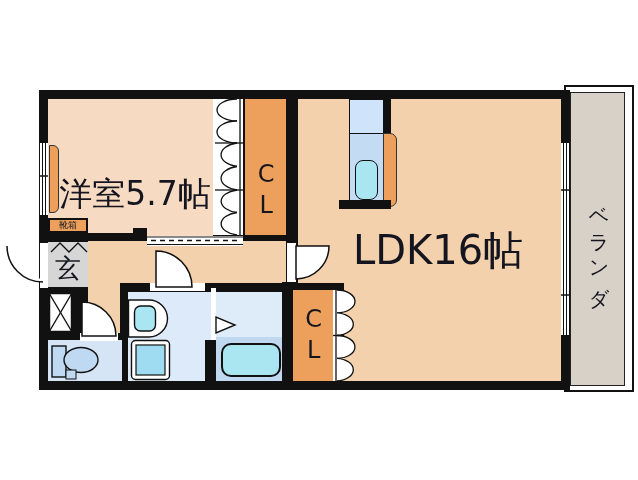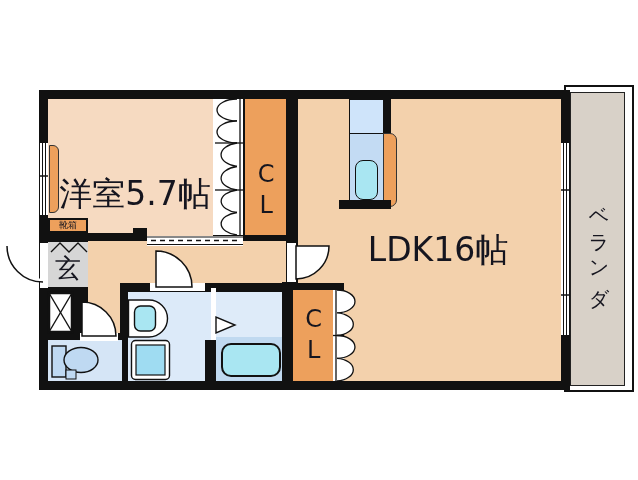--- a/index.html
+++ b/index.html
@@ -82,21 +82,21 @@
   <div class="abs" style="left:383px;top:133px;width:14px;height:74px;background:var(--closet,#EDA05C);
               border:1px solid #333;border-radius:0 7px 7px 0;box-sizing:border-box;"></div>
   <div class="abs wall" style="left:339px;top:200px;width:52px;height:9px;"></div>
 
   <div class="abs white" style="left:40px;top:143px;width:8px;height:72px;"></div>
   <div class="abs" style="left:49px;top:145px;width:10px;height:68px;background:var(--closet,#EDA05C);
               border:1px solid #333;border-radius:0 6px 6px 0;box-sizing:border-box;"></div>
   <div class="abs white" style="left:561px;top:143px;width:8px;height:192px;"></div>
 
   <div class="abs lbl" style="left:60px;top:142px;width:150px;height:32px;font-size:33px;margin-top:36px;">洋室5.7帖</div>
-  <div class="abs lbl" style="left:348px;top:231px;width:180px;height:38px;font-size:33px;">LDK16帖</div>
+  <div class="abs lbl" style="left:348px;top:231px;width:180px;height:38px;font-size:40px;">LDK16帖</div>
   <div class="abs lbl vtext" style="left:245px;top:143px;width:41px;height:95px;font-size:24px;letter-spacing:3px;">CL</div>
   <div class="abs lbl vtext" style="left:293px;top:300px;width:40px;height:72px;font-size:24px;letter-spacing:3px;">CL</div>
   <div class="abs lbl vtext" style="left:584px;top:186px;width:30px;height:120px;font-size:20px;letter-spacing:4px;">ベランダ</div>
 
   <svg width="638" height="480" viewBox="0 0 638 480">
 
     <path d="M7,246 A36,36 0 0 0 43,282" fill="#fff" stroke="#111" stroke-width="1.5"></path>
 
     <path d="M82,302 A34,34 0 0 1 116,336 L82,336 Z" fill="#fff" stroke="#111" stroke-width="1.5"></path>
 

